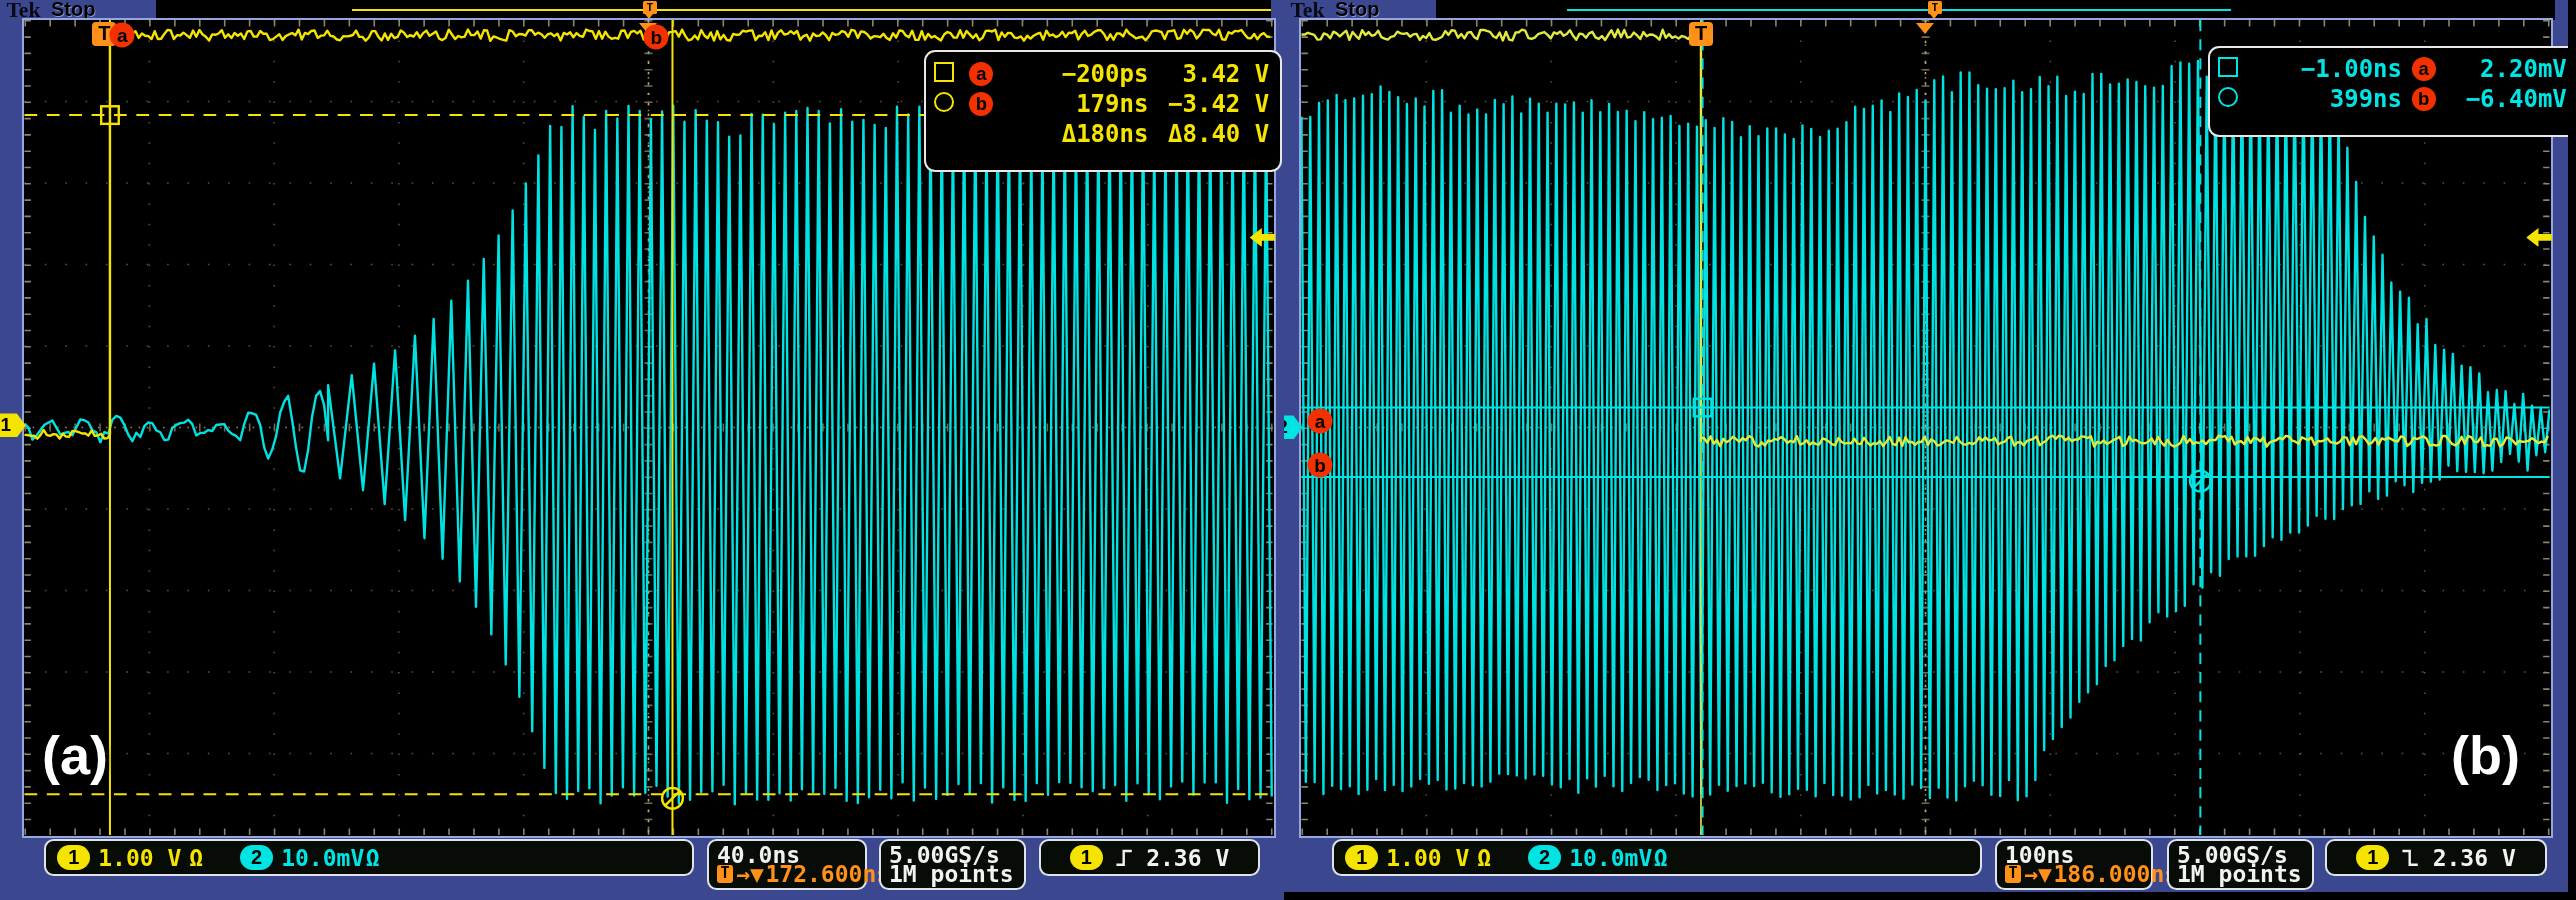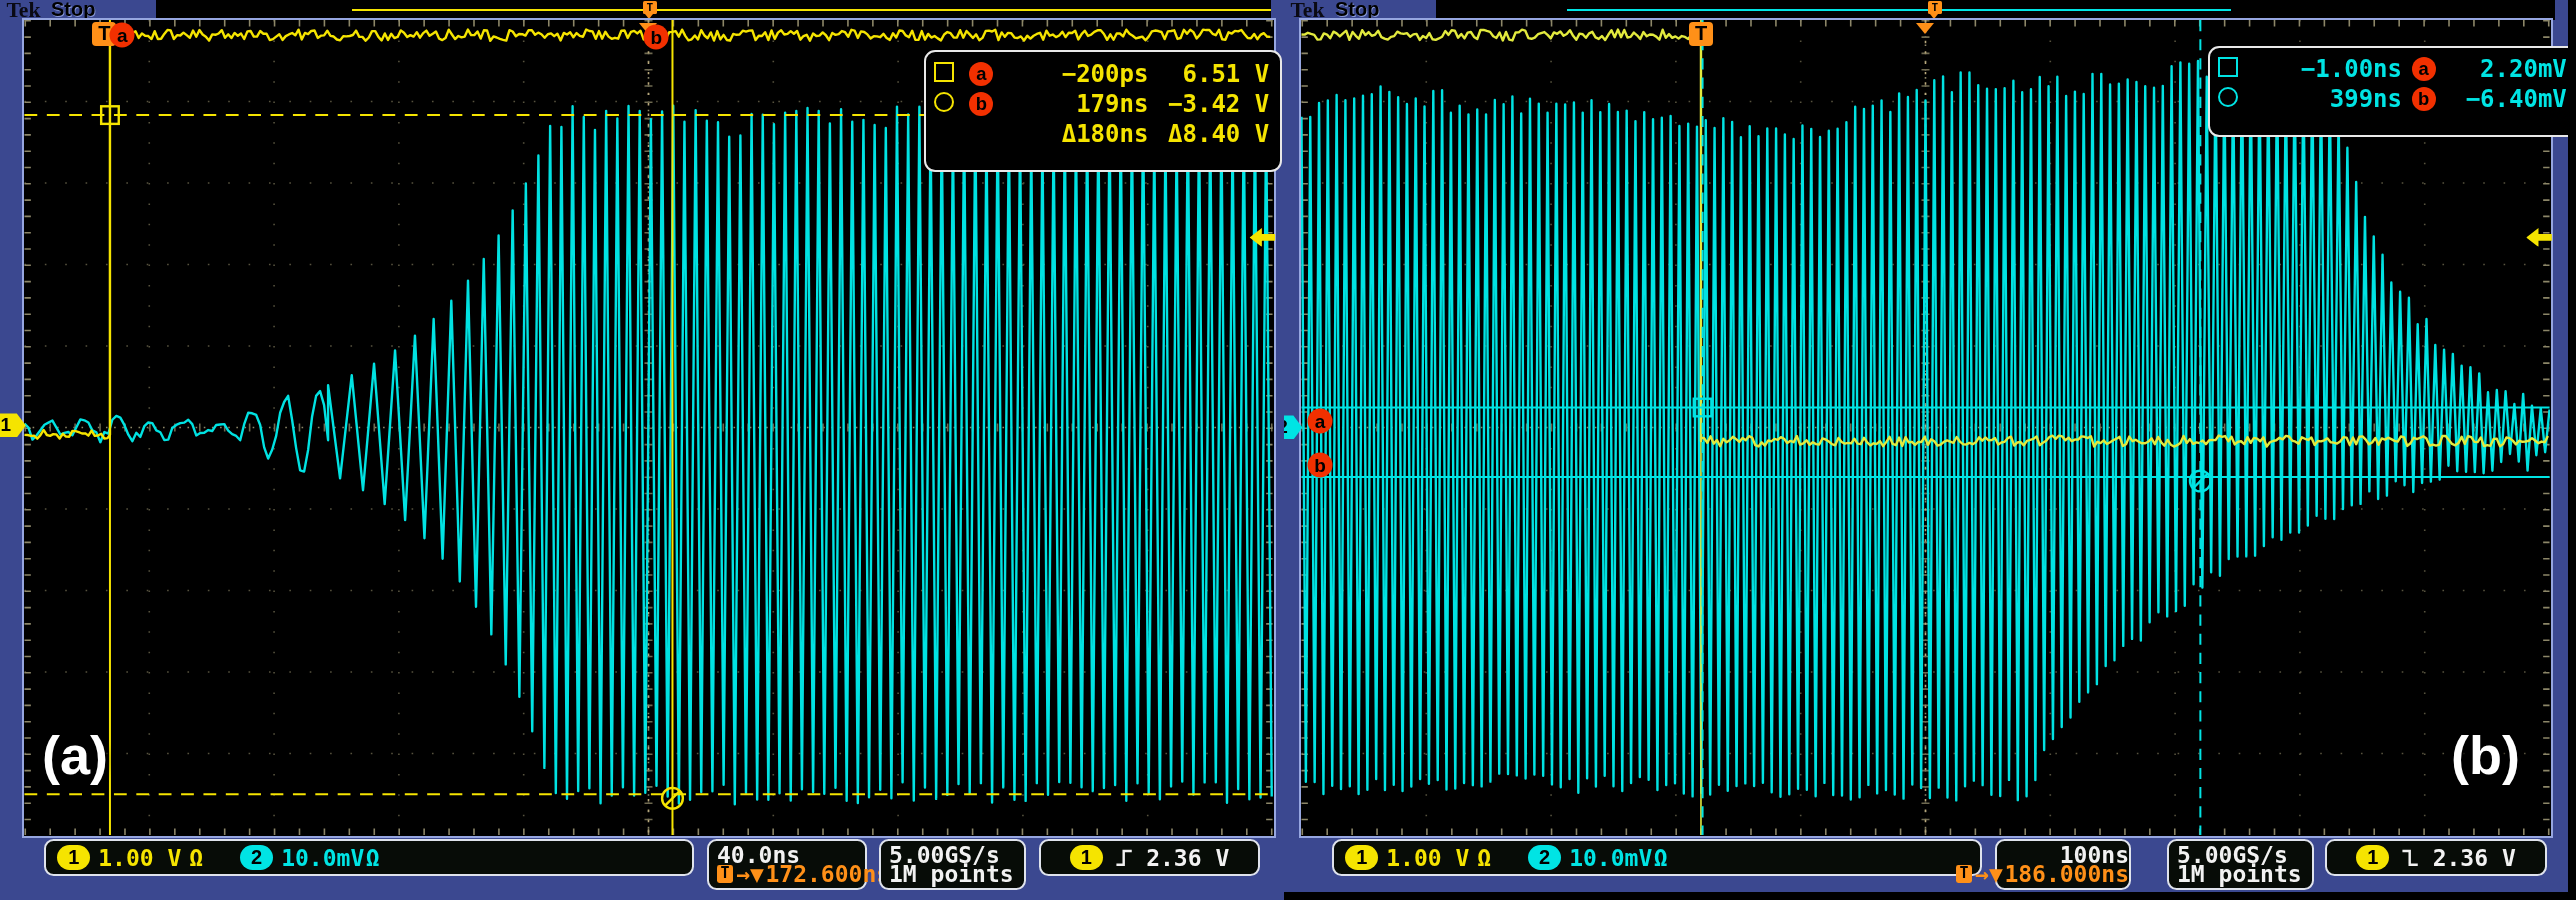--- a/index.html
+++ b/index.html
@@ -115,21 +115,21 @@
     <div class="marker badge" style="left: 98px; top: 15px;">a</div>
     <div class="marker badge" style="left: 632px; top: 17px;">b</div>
     <div class="marker ch-mark" style="left: -13.6px; top: 405px;">1</div>
     <div class="marker trig-arrow" style="left: 1238px; top: 217px;"></div>
 
     <div class="readout" style="left:900px;top:30px;width:358px;box-sizing:border-box;">
       <div class="ro-row">
         <span><span class="ro-ic"></span></span>
         <span class="ro-badge">a</span>
         <span class="ro-num">−200ps</span>
-        <span class="ro-num">6.51 V</span>
+        <span class="ro-num">3.42 V</span>
       </div>
       <div class="ro-row">
         <span><span class="ro-ic ci"></span></span>
         <span class="ro-badge">b</span>
         <span class="ro-num">179ns</span>
         <span class="ro-num">−3.42 V</span>
       </div>
       <div class="ro-row">
         <span></span>
           <span></span>
@@ -244,21 +244,21 @@
   </div>
 
   <div class="bb-box bb-ch" style="left:48px;width:650px;padding-left:11.2px;gap:8px;">
     <span class="pill pill-y">1</span>
     <span class="y">1.00 V</span>
     <span class="y" style="margin-right:29px;">Ω</span>
     <span class="pill pill-c">2</span>
     <span class="c">10.0mV</span>
     <span class="c" style="margin-left:-6.4px;">Ω</span>
   </div>
-  <div class="bb-box bb-tb" style="left:711px;width:136px;align-items:flex-end;">
+  <div class="bb-box bb-tb" style="left:711px;width:158px;">
     <div>100ns</div>
     <div class="tb-delay">
       <span class="t-ico">T</span>
         <span>→▼</span>
         <span>186.000ns</span>
     </div>
   </div>
   <div class="bb-box bb-acq" style="left:883px;width:147px;">
     <div>5.00GS/s</div>
     <div>1M points</div>

